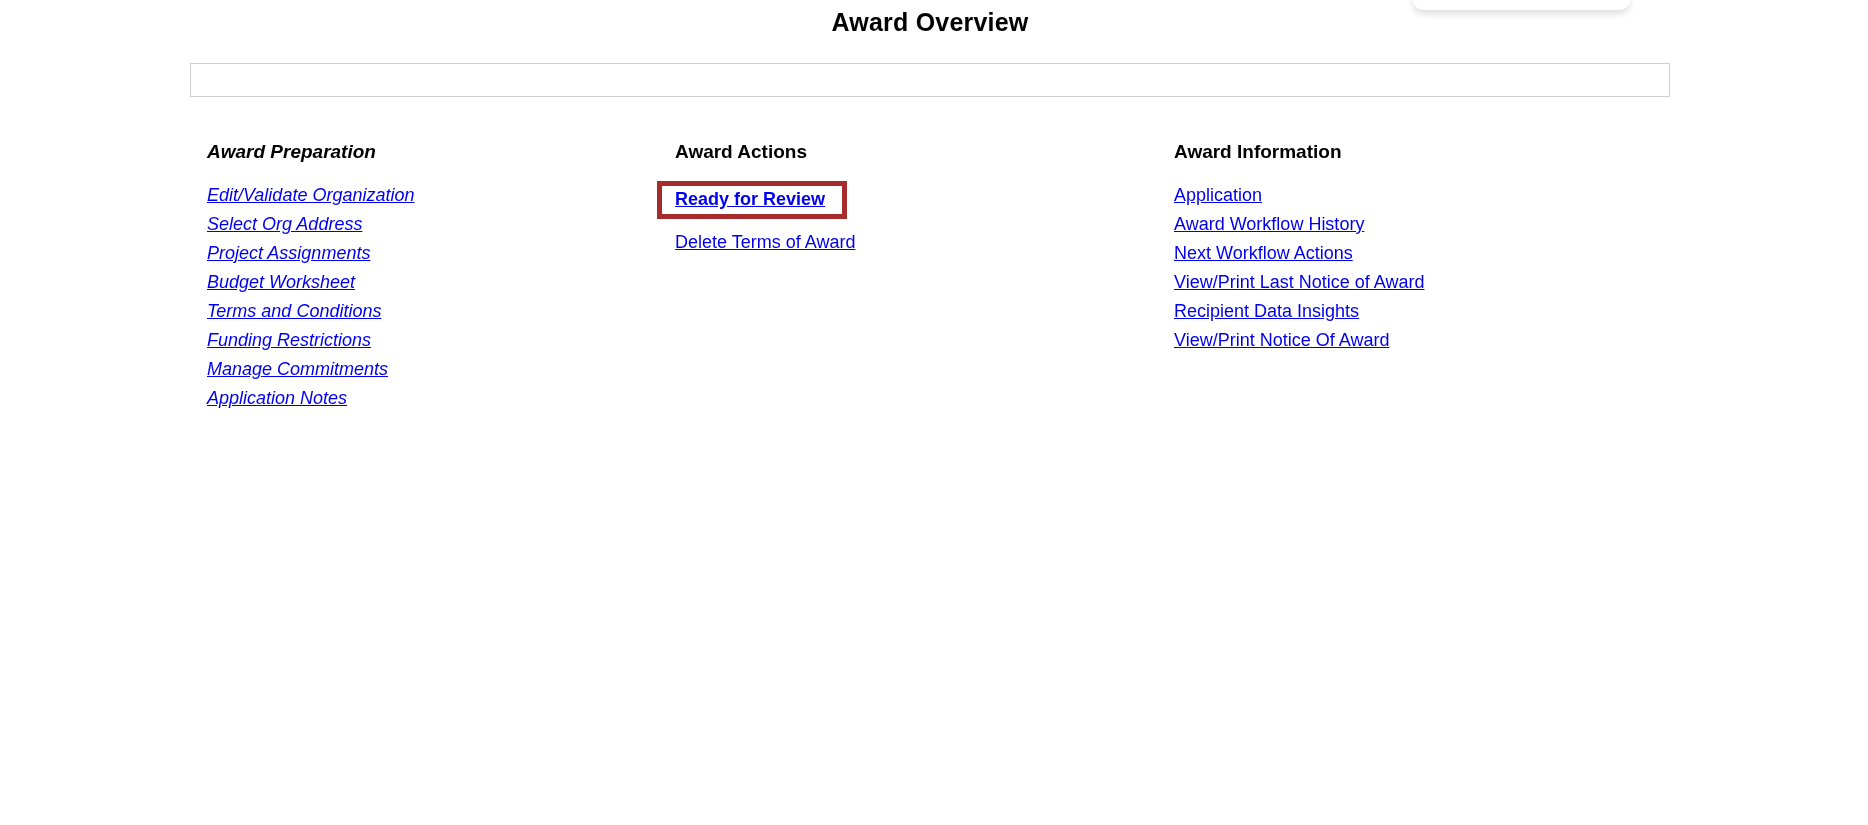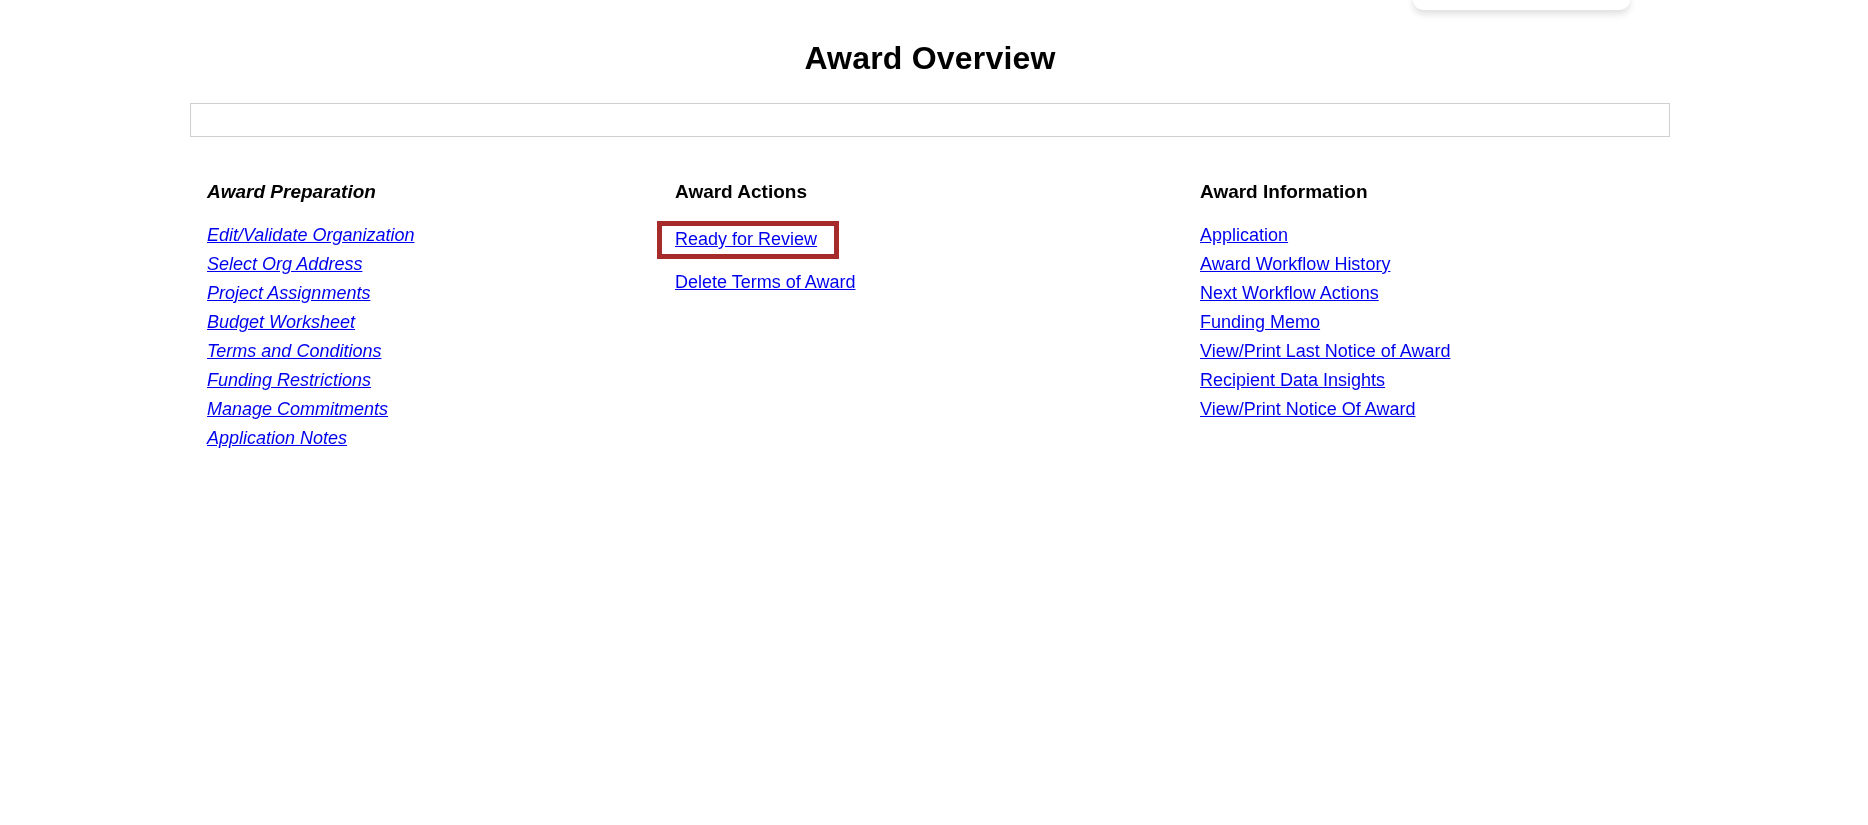--- a/index.html
+++ b/index.html
@@ -13,46 +13,45 @@
   }
   .artifact {
     position: absolute; left: 1413px; top: -10px;
     width: 217px; height: 20px;
     background: #fff; border-radius: 10px;
     box-shadow: 0 4px 7px rgba(0,0,0,0.13);
   }
   .content { position: relative; width: 1480px; margin-left: 190px; }
   .page-title {
     text-align: center;
-    font-size: 32px; font-weight: 700;
-    padding-top: 16px;
+    font-size: 25px; font-weight: 700;
+    padding-top: 8px;
     letter-spacing: 0.2px;
-    margin-top: 24px;
   }
   .panel {
     margin-top: 26px;
     border: 1px solid #cfcfcf;
     background: #fff;
     padding: 12px 0 20px 0;
   }
   .sections { position: relative; margin-top: 44px; height: 310px; }
   .col { position: absolute; top: 0; width: 470px; }
   .col-0 { left: 17px; font-style: italic; }
   .col-1 { left: 485px; }
-  .col-2 { left: 1010px; }
+  .col-2 { left: 984px; }
   .col h2 { font-size: 19px; font-weight: 700; line-height: 22px; margin-bottom: 18px; }
   .col ul { list-style: none; }
   .col li { height: 29px; line-height: 29px; }
   .col a {
     font-size: 18px;
     color: var(--link, #0000EE);
     text-decoration: underline;
     cursor: pointer;
   }
-  .col a.bold { font-weight: 400; }
+  .col a.bold { font-weight: 700; }
   .hl-box {
     display: inline-block;
     border: 5px solid var(--red, #A62B2B);
     padding: 3px 17px 4px 13px;
     margin-left: -18px;
     line-height: 20px;
   }
   li.boxed-li { height: auto; line-height: normal; margin-top: 8px; }
   li.after-box { margin-top: 9px; }
 </style>
@@ -88,20 +87,19 @@
           <li class="boxed-li"><span class="hl-box"><a href="#" class="bold">Ready for Review</a></span></li>
           <li class="after-box"><a href="#" class="">Delete Terms of Award</a></li>
         </ul>
       </div>
       <div class="col col-2">
         <h2>Award Information</h2>
         <ul>
           <li><a href="#" class="">Application</a></li>
           <li><a href="#" class="">Award Workflow History</a></li>
           <li><a href="#" class="">Next Workflow Actions</a></li>
-          <li><a href="#" class="">Funding Memo</a></li>
           <li><a href="#" class="">View/Print Last Notice of Award</a></li>
           <li><a href="#" class="">Recipient Data Insights</a></li>
           <li><a href="#" class="">View/Print Notice Of Award</a></li>
         </ul>
       </div>
     </div>
 </div>
 
 </body></html>

